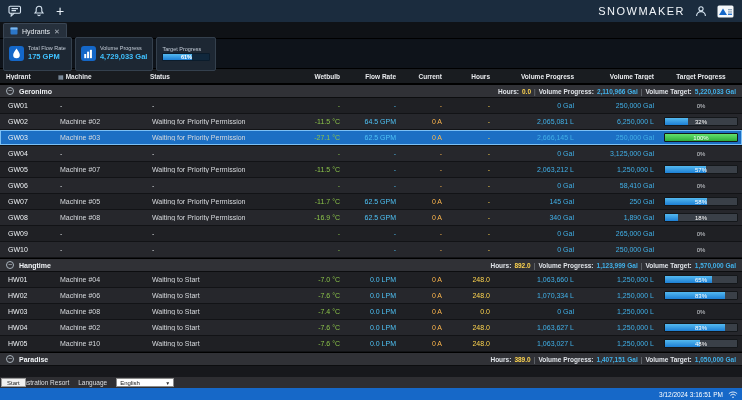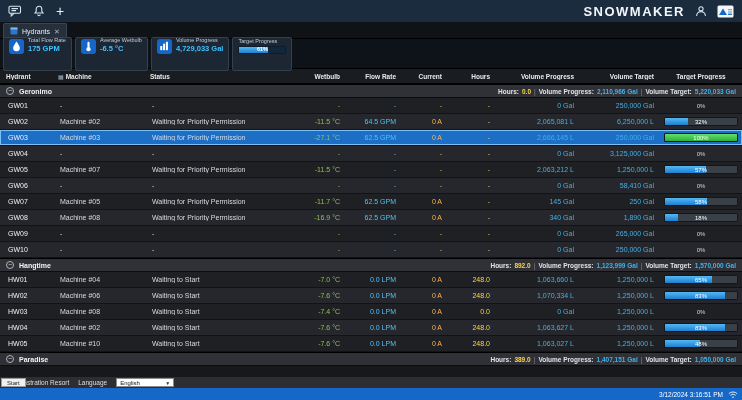--- a/index.html
+++ b/index.html
@@ -8,30 +8,30 @@
     position:relative; width:742px; height:400px; overflow:hidden;
     background:#141518; font-family:"Liberation Sans","DejaVu Sans",sans-serif;
     color:#dfe3e8; -webkit-font-smoothing:antialiased;
   }
   
   .topbar { height:22px; background:#1b2c3e; display:flex; align-items:center; padding:0 8px; }
   .topbar .icongrp { display:flex; align-items:center; gap:11px; }
   .tbicon { display:flex; align-items:center; justify-content:center; background:none; border:none; cursor:pointer; color:#dce8f3; }
   .plus { font-size:14px; line-height:1; color:#eaf2f9; font-weight:400; }
   .topbar-right { margin-left:auto; display:flex; align-items:center; gap:10px; }
-  .app-title { font-size:13px; font-weight:bold; letter-spacing:1.5px; color:#f2f6fa; }
+  .app-title { font-size:11px; font-weight:normal; letter-spacing:1.5px; color:#f2f6fa; }
   .logo-box { display:flex; align-items:center; }
   
   .tabstrip { height:17px; background:#0f1216; display:flex; align-items:flex-end; border-bottom:1px solid #000; }
   .tab { height:15px; margin-left:3px; background:#26303c; border:1px solid #3a4654; border-bottom:none;
          border-radius:2px 2px 0 0; display:flex; align-items:center; gap:4px; padding:0 6px; font-size:7px; color:#e8edf2; cursor:pointer; }
   .tab-close { color:#aeb6bf; font-size:7px; line-height:1; cursor:pointer; }
   
   .cards { height:30px; background:#0e131a; display:flex; align-items:center; gap:3px; padding:0 3px; border-bottom:1px solid #000; }
-  .card { height:24px; background:#1d2733; border:1px solid #34404d; border-radius:2px; display:flex; align-items:flex-end; gap:4px; padding:16px 5px; }
+  .card { height:24px; background:#1d2733; border:1px solid #34404d; border-radius:2px; display:flex; align-items:center; gap:4px; padding:16px 5px; }
   .card-icon { width:15px; height:15px; background:#1467c8; border-radius:3px; display:flex; align-items:center; justify-content:center; flex:none; }
   .card-text { display:flex; flex-direction:column; line-height:1.25; }
   .card-label { font-size:5.5px; color:#c2cbd6; white-space:nowrap; }
   .card-value { font-size:7.5px; font-weight:bold; color:#3fc1ff; white-space:nowrap; }
   .card-bar { position:relative; width:48px; height:8px; background:#10273c; border:1px solid #0b1c2c; border-radius:1px; overflow:hidden; margin-top:1px; }
   .card-bar-fill { position:absolute; left:0; top:0; bottom:0; background:linear-gradient(180deg,#54b9f0,#1d7fd4); }
   .card-bar-pct { position:absolute; inset:0; display:flex; align-items:center; justify-content:center; font-size:5.5px; color:#fff; font-weight:bold; }
   
   .grid-header, .row { display:grid; grid-template-columns:52px 92px 150px 52px 56px 46px 48px 84px 80px 1fr; align-items:center; }
   .grid-header { height:15px; background:#191c20; border-bottom:1px solid #000; font-size:6.5px; font-weight:bold; color:#e8eaed; }
@@ -147,32 +147,20 @@
             <path d="M5 0.5 C3.2 3.3 1.3 5.4 1.3 7.6 a3.7 3.7 0 0 0 7.4 0 C8.7 5.4 6.8 3.3 5 0.5 Z" fill="#fff"></path>
           </svg>
       </span>
       <span class="card-text">
         <span class="card-label">Total Flow Rate</span>
         <span class="card-value">175 GPM</span>
       </span>
     </div>
     <div class="card">
       <span class="card-icon">
-        <svg width="9" height="11" viewBox="0 0 10 12">
-            <rect x="3.8" y="0.8" width="2.4" height="6.5" rx="1.2" fill="#fff"></rect>
-            <circle cx="5" cy="9" r="2.4" fill="#fff"></circle>
-          </svg>
-      </span>
-      <span class="card-text">
-        <span class="card-label">Average Wetbulb</span>
-        <span class="card-value">-6.5 °C</span>
-      </span>
-    </div>
-    <div class="card">
-      <span class="card-icon">
         <svg width="10" height="10" viewBox="0 0 12 12">
             <rect x="1.5" y="6" width="2.4" height="5" fill="#fff"></rect>
             <rect x="4.9" y="3.2" width="2.4" height="7.8" fill="#fff"></rect>
             <rect x="8.3" y="1" width="2.4" height="10" fill="#fff"></rect>
           </svg>
       </span>
       <span class="card-text">
         <span class="card-label">Volume Progress</span>
         <span class="card-value">4,729,033 Gal</span>
       </span>

